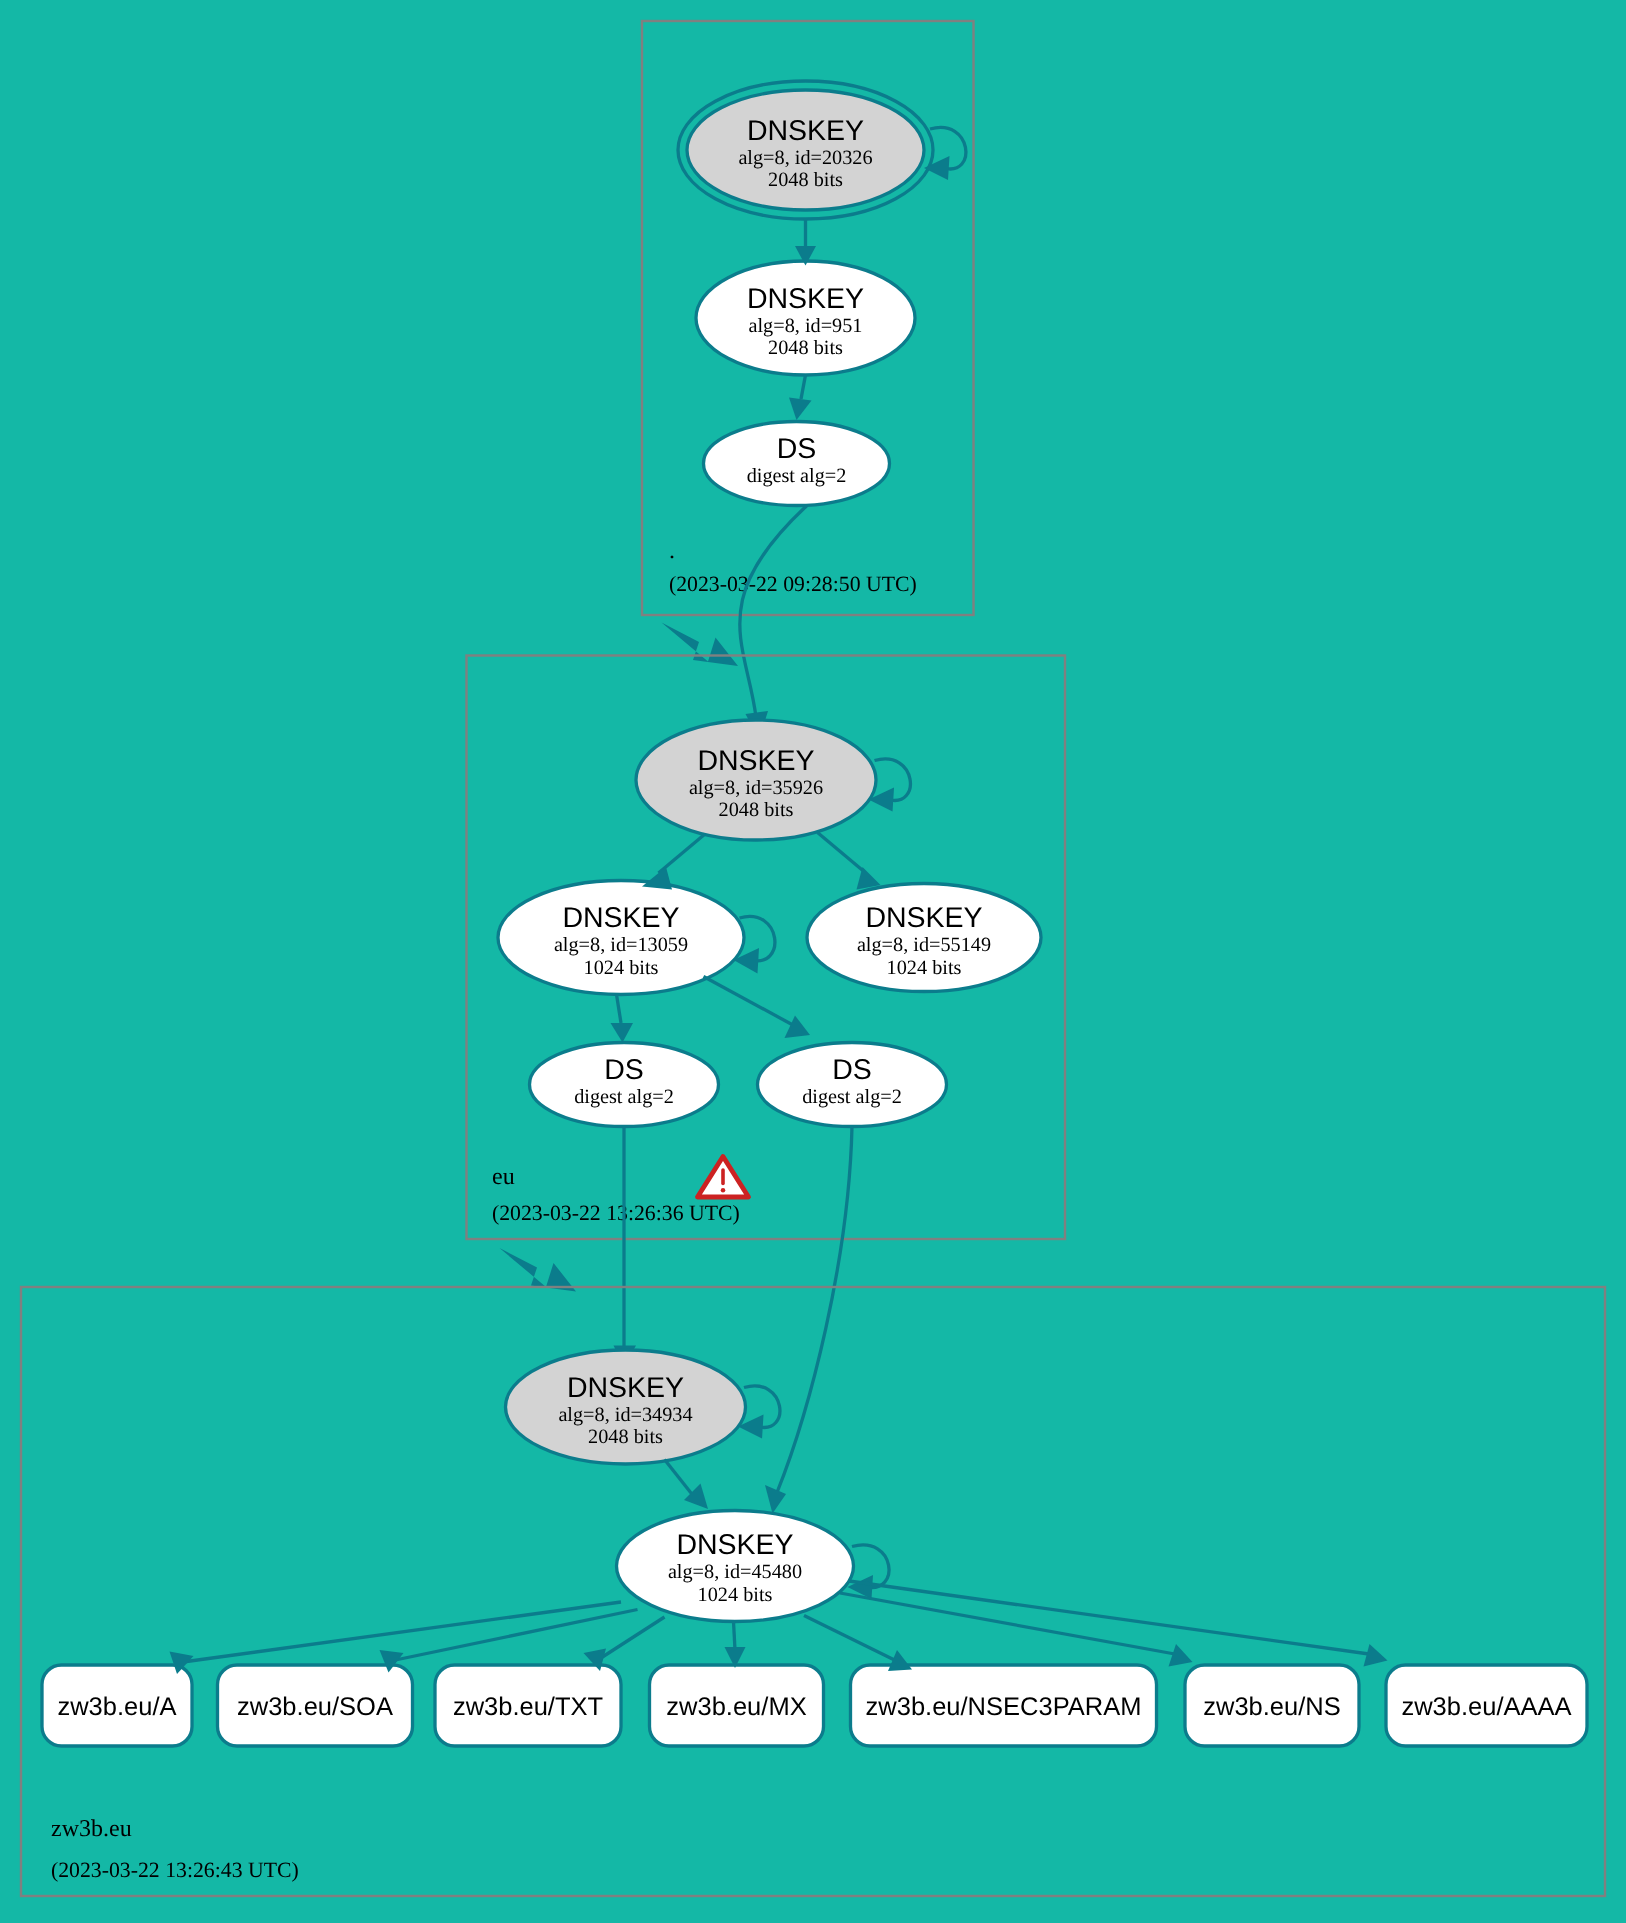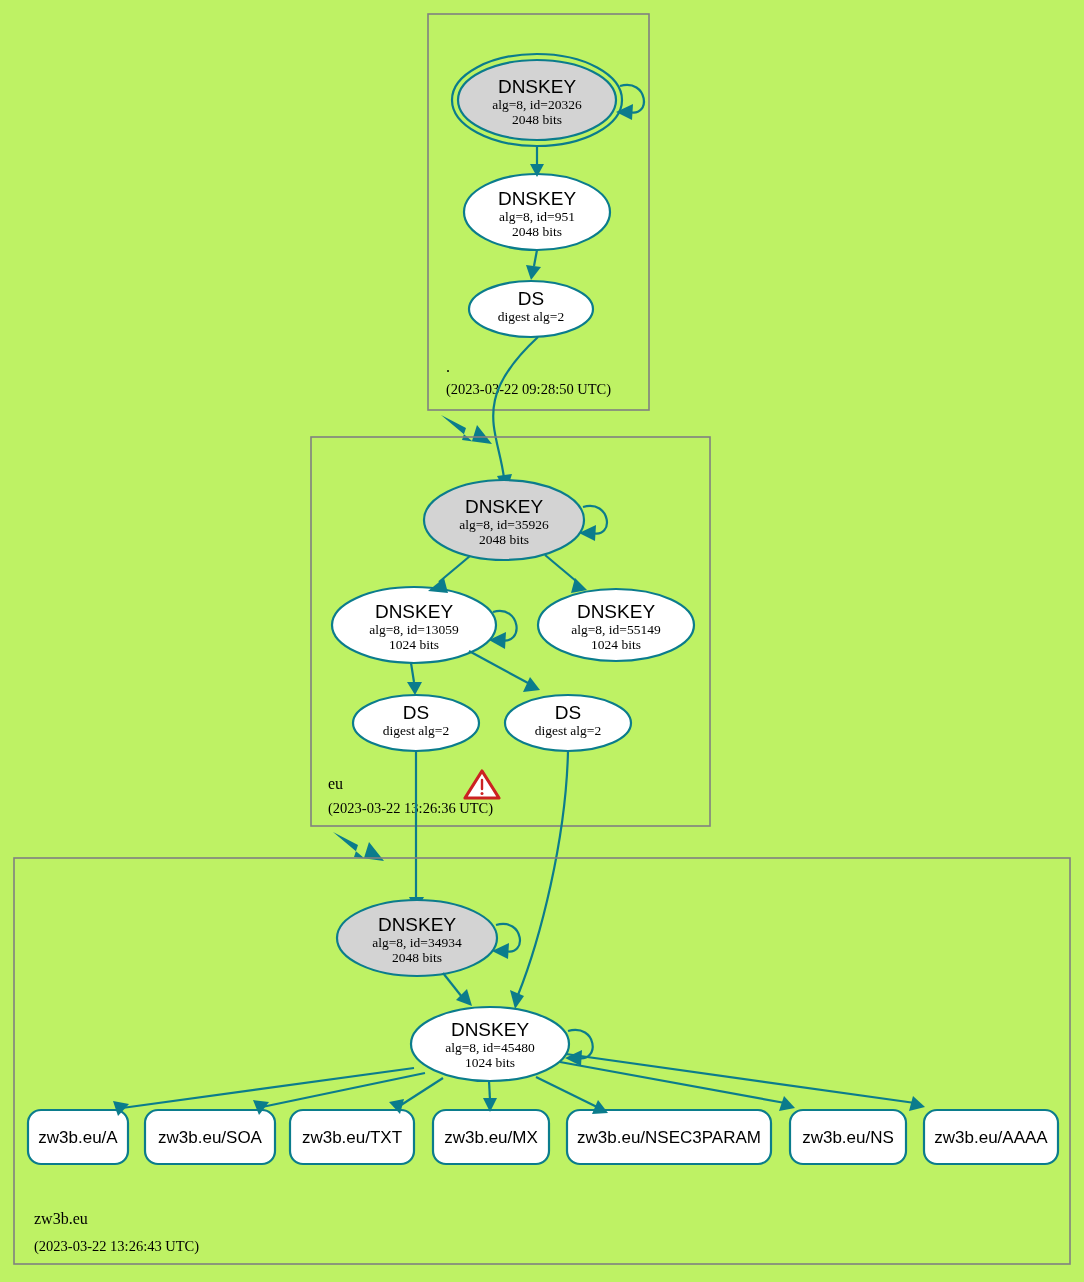--- a/index.html
+++ b/index.html
@@ -4,21 +4,21 @@
 <style>
   html, body {
     margin: 0;
     padding: 0;
     background: #ffffff;
   }
   #canvas {
     position: relative;
     width: 1084px;
     height: 1282px;
-    background: #bef264;
+    background: #14b8a6;
     font-family: "Liberation Serif", serif;
   }
   svg#graph {
     display: block;
     width: 1084px;
     height: 1282px;
   }
   .zone-box {
     fill: none;
     stroke: #808080;

